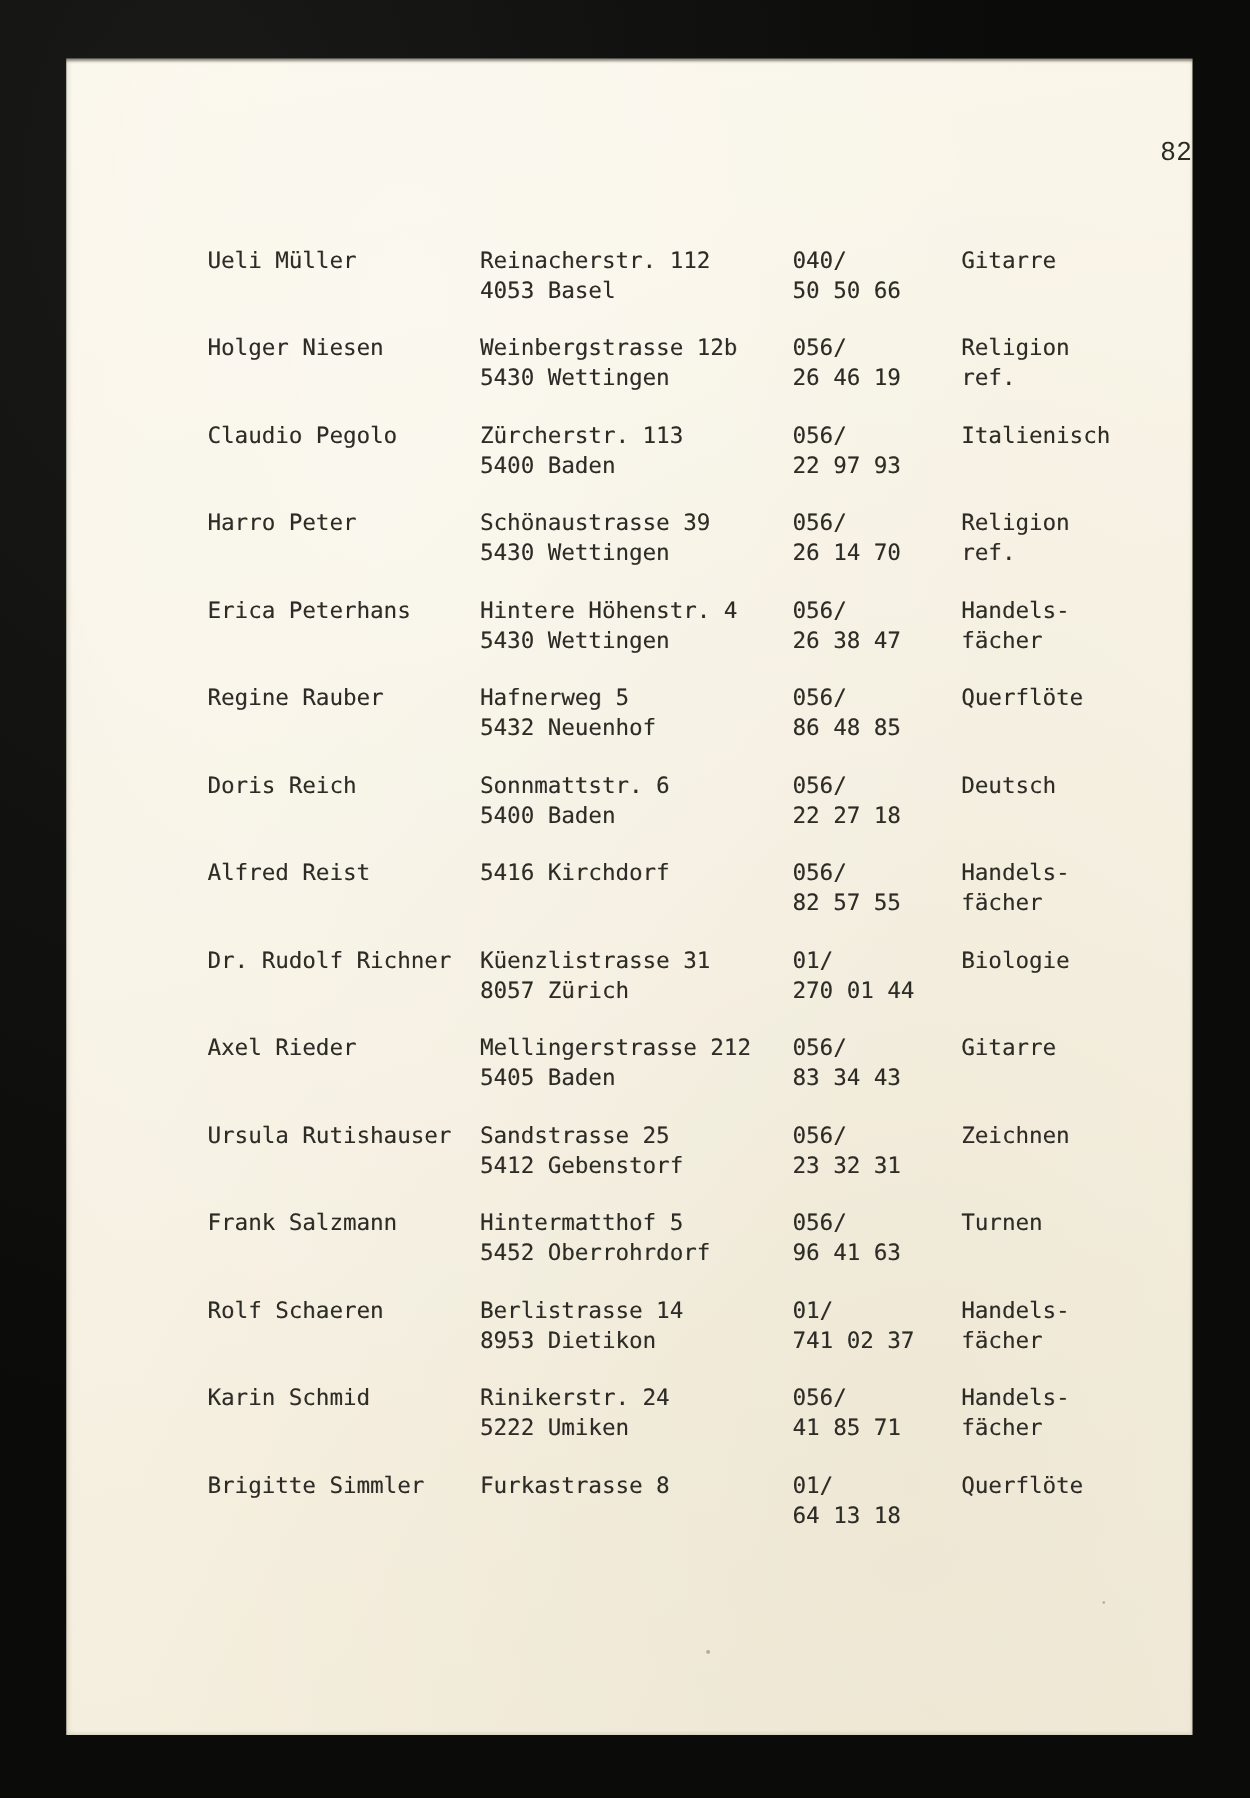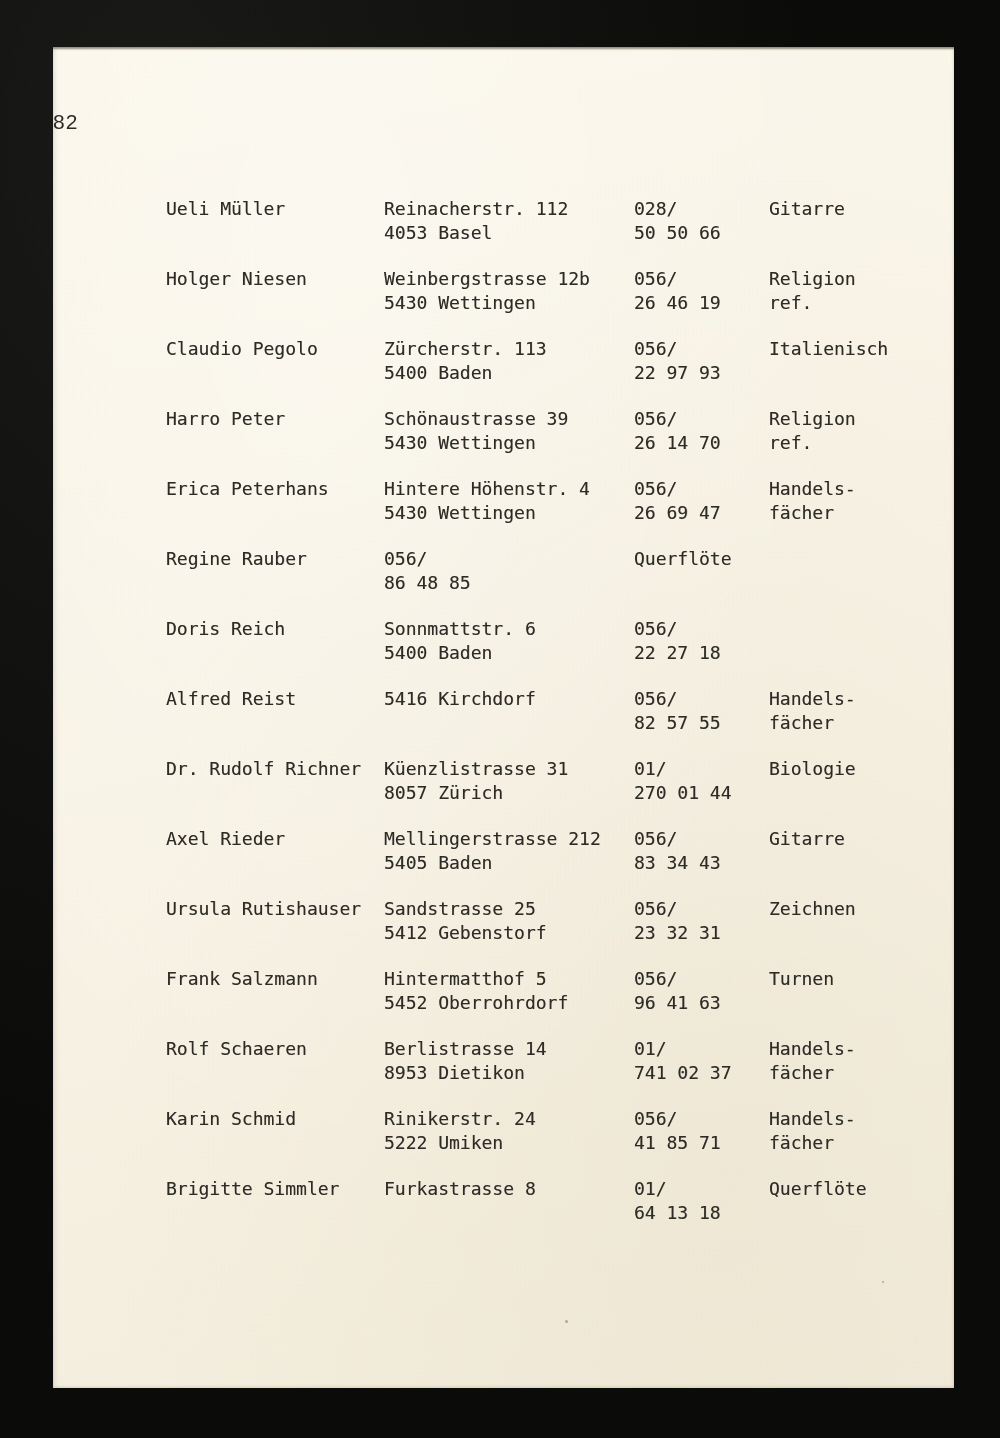--- a/index.html
+++ b/index.html
@@ -33,22 +33,22 @@
     box-shadow:
       inset 0 3px 2px -1px rgba(72,68,50,0.55),
       inset 2px 0 4px rgba(40,38,30,0.10),
       inset -1px -1px 3px rgba(40,38,30,0.08);
   }
   .page-number {
     position: absolute;
     top: 63px;
     left: 0;
     right: 0;
-    padding-left: 0;
-    text-align: left;
+    padding-left: 20px;
+    text-align: right;
     font-family: "Liberation Sans", sans-serif;
     font-size: 21px;
     font-weight: 500;
     letter-spacing: 1px;
     color: #2c2a26;
   }
   .entries {
     position: absolute;
     left: 97px;
     top: 150px;
@@ -91,21 +91,21 @@
   <div class="entries" id="entries">
   <div class="entry">
     <div class="col">
       <span class="ln">Ueli Müller</span>
     </div>
     <div class="col">
       <span class="ln">Reinacherstr. 112</span>
       <span class="ln">4053 Basel</span>
     </div>
     <div class="col">
-      <span class="ln">028/</span>
+      <span class="ln">040/</span>
       <span class="ln">50 50 66</span>
     </div>
     <div class="col">
       <span class="ln">Gitarre</span>
       <span class="ln"></span>
     </div>
   </div>
 
   <div class="entry">
     <div class="col">
@@ -164,53 +164,61 @@
   <div class="entry">
     <div class="col">
       <span class="ln">Erica Peterhans</span>
     </div>
     <div class="col">
       <span class="ln">Hintere Höhenstr. 4</span>
       <span class="ln">5430 Wettingen</span>
     </div>
     <div class="col">
       <span class="ln">056/</span>
-      <span class="ln">26 69 47</span>
+      <span class="ln">26 38 47</span>
     </div>
     <div class="col">
       <span class="ln">Handels-</span>
       <span class="ln">fächer</span>
     </div>
   </div>
 
   <div class="entry">
     <div class="col">
       <span class="ln">Regine Rauber</span>
     </div>
     <div class="col">
+      <span class="ln">Hafnerweg 5</span>
+      <span class="ln">5432 Neuenhof</span>
+    </div>
+    <div class="col">
       <span class="ln">056/</span>
       <span class="ln">86 48 85</span>
     </div>
     <div class="col">
       <span class="ln">Querflöte</span>
       <span class="ln"></span>
     </div>
   </div>
 
   <div class="entry">
     <div class="col">
       <span class="ln">Doris Reich</span>
     </div>
     <div class="col">
       <span class="ln">Sonnmattstr. 6</span>
       <span class="ln">5400 Baden</span>
     </div>
     <div class="col">
       <span class="ln">056/</span>
       <span class="ln">22 27 18</span>
+    </div>
+    <div class="col">
+      <span class="ln">Deutsch</span>
+      <span class="ln"></span>
     </div>
   </div>
 
   <div class="entry">
     <div class="col">
       <span class="ln">Alfred Reist</span>
     </div>
     <div class="col">
       <span class="ln">5416 Kirchdorf</span>
     </div>

